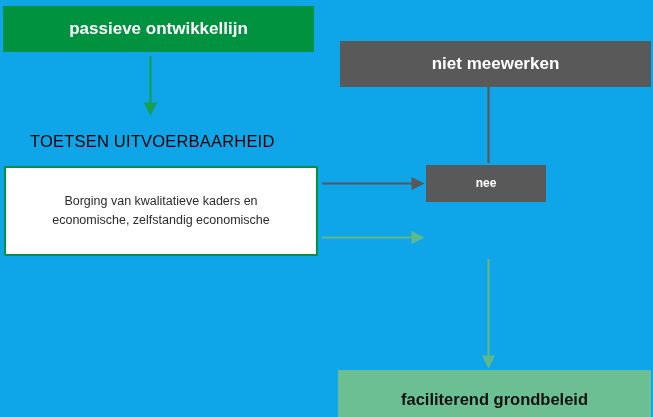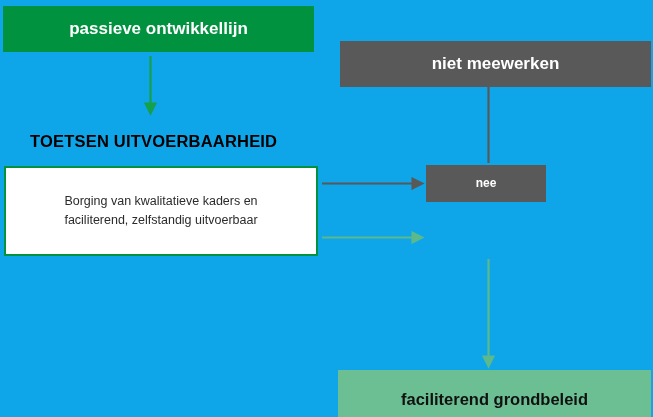--- a/index.html
+++ b/index.html
@@ -55,21 +55,21 @@
     margin-top: 35px;
   }
 
   
   .heading {
     position: absolute;
     left: 30px;
     top: 132px;
     color: #000000;
     font-size: 16.5px;
-    font-weight: bold;
+    font-weight: normal;
     letter-spacing: 0.2px;
     white-space: nowrap;
   }
 
   
   .box--criteria {
     left: 4px;
     top: 166px;
     width: 314px;
     height: 90px;
@@ -175,21 +175,21 @@
 
   <div class="box box--niet-meewerken">
     <span>niet meewerken</span>
   </div>
 
   <div class="heading">TOETSEN UITVOERBAARHEID</div>
 
   <div class="box box--criteria">
     <span class="criteria-text">
       <span>Borging van kwalitatieve kaders en</span><br>
-      <span>faciliterend, zelfstandig uitvoerbaar</span>
+      <span>economische, zelfstandig economische</span>
     </span>
   </div>
 
   <div class="box box--nee">
     <span>nee</span>
   </div>
 
 
   <div class="box box--faciliterend">
     <span>faciliterend grondbeleid</span>

